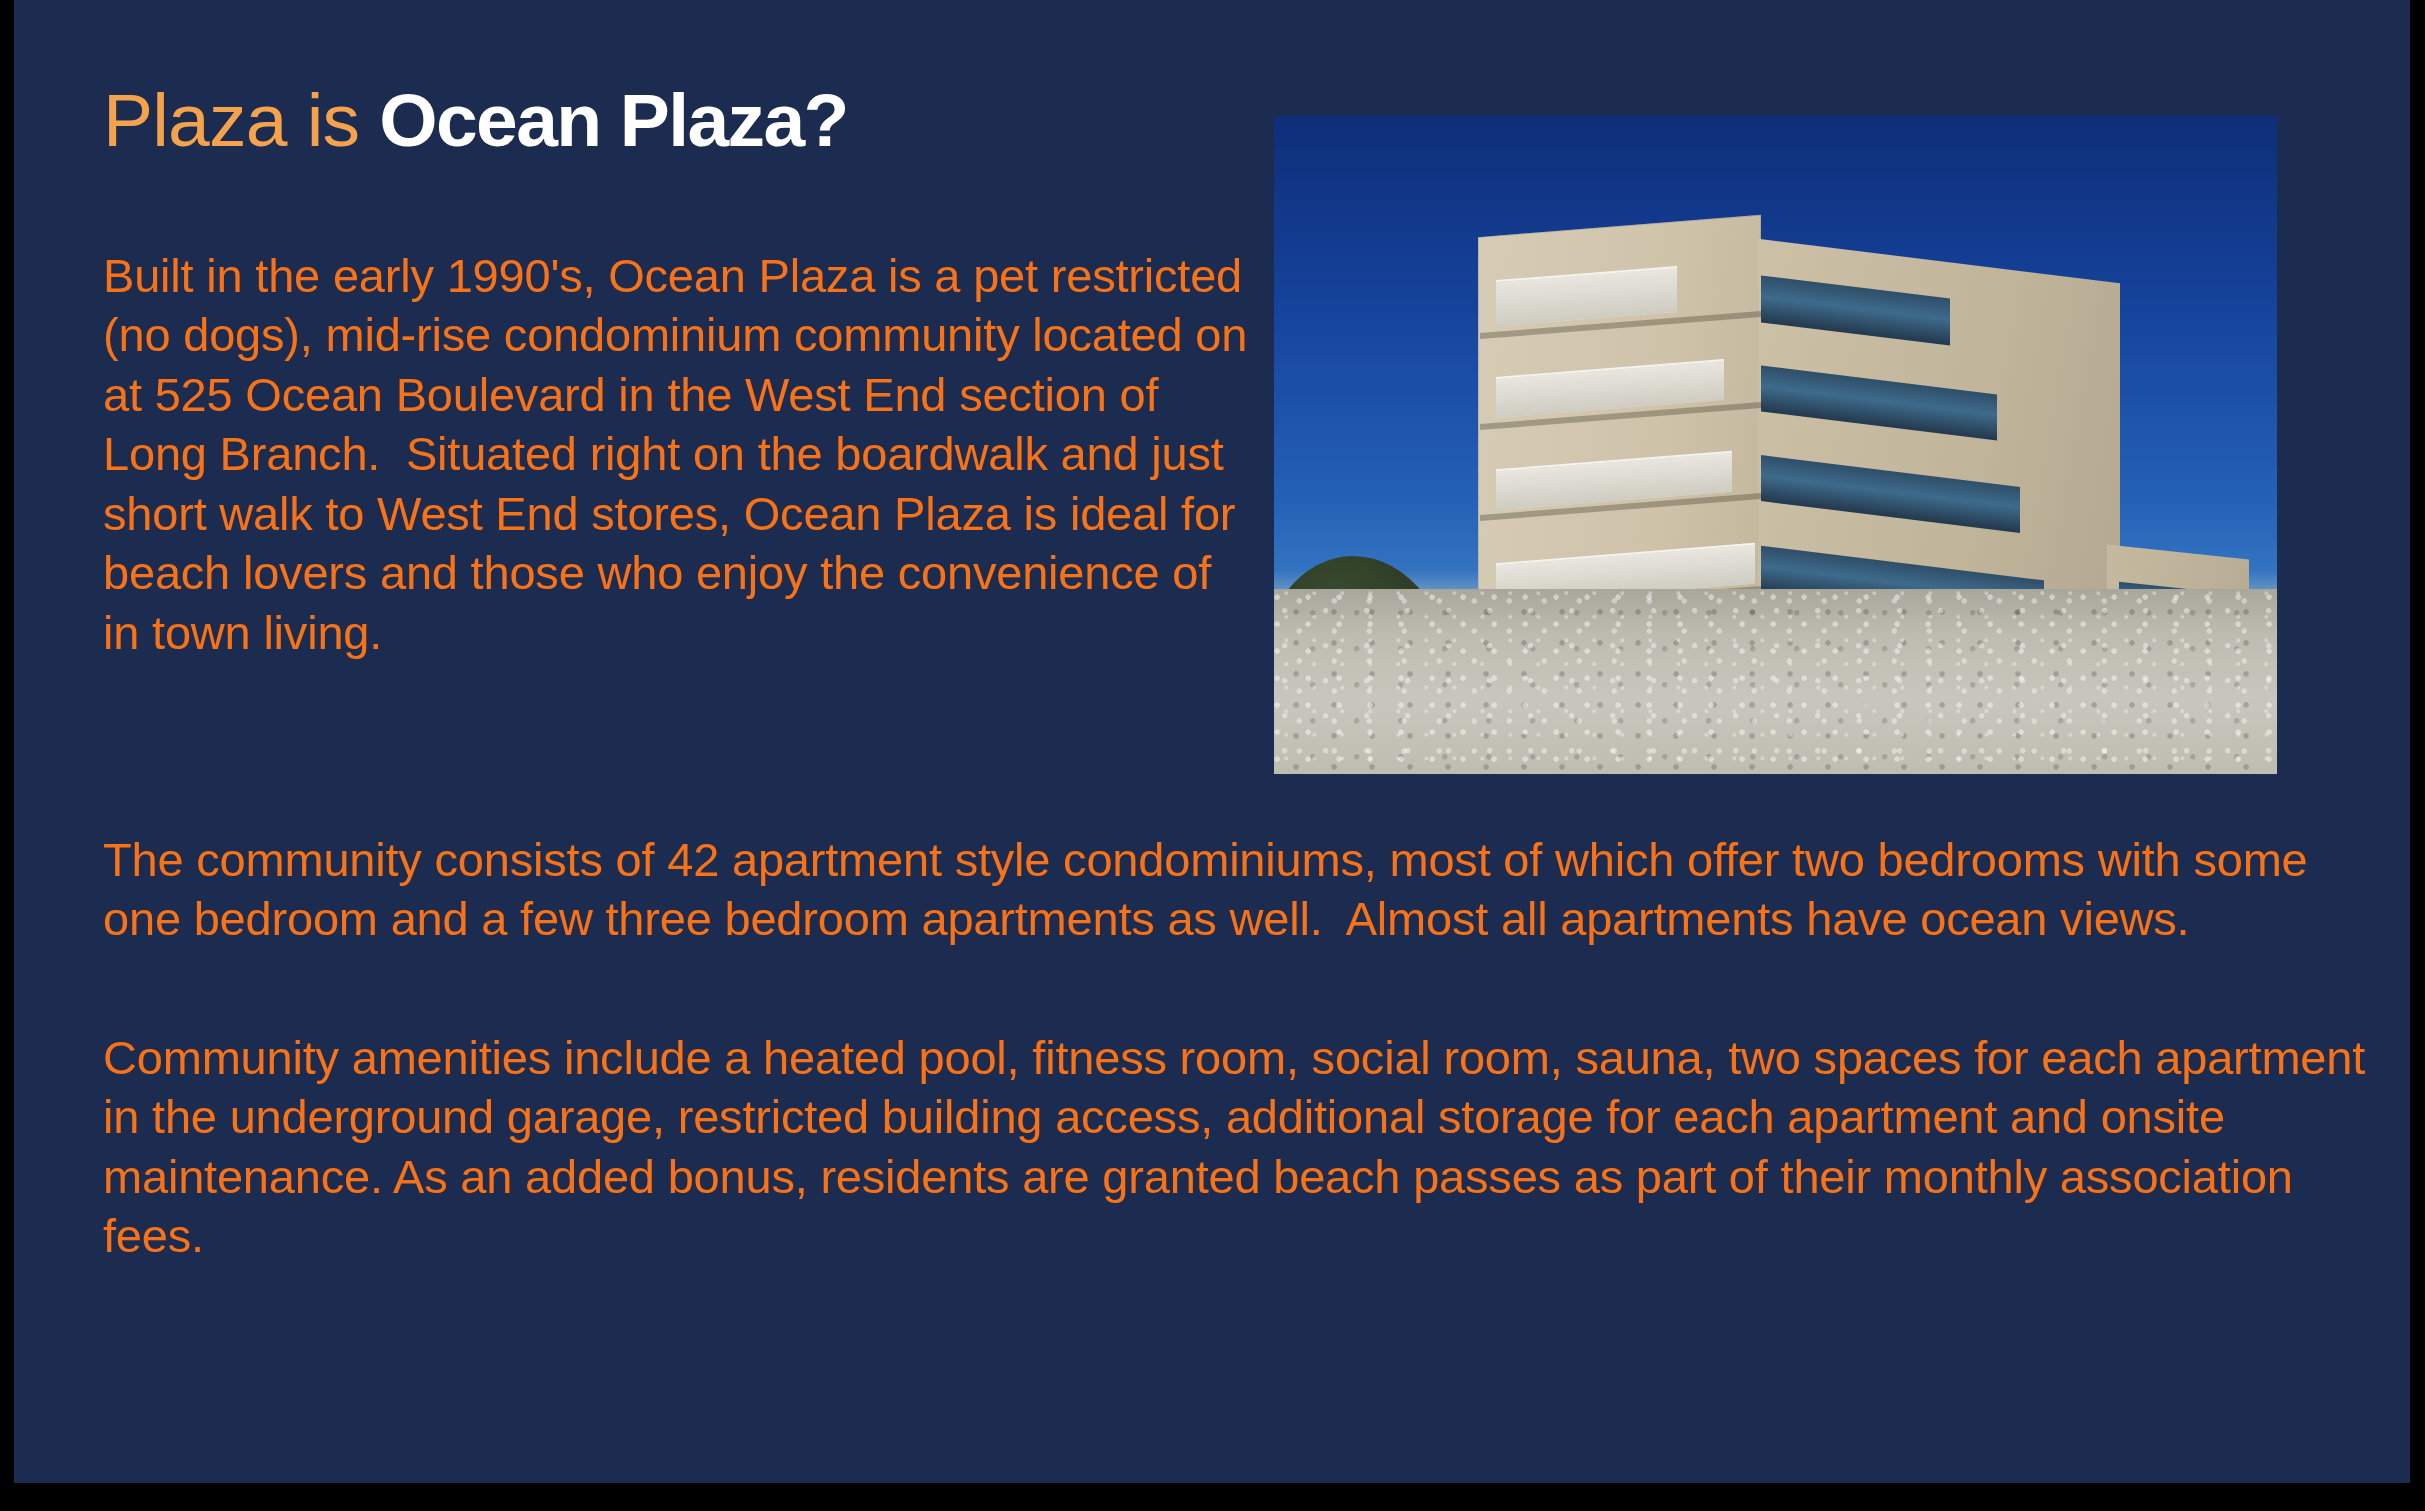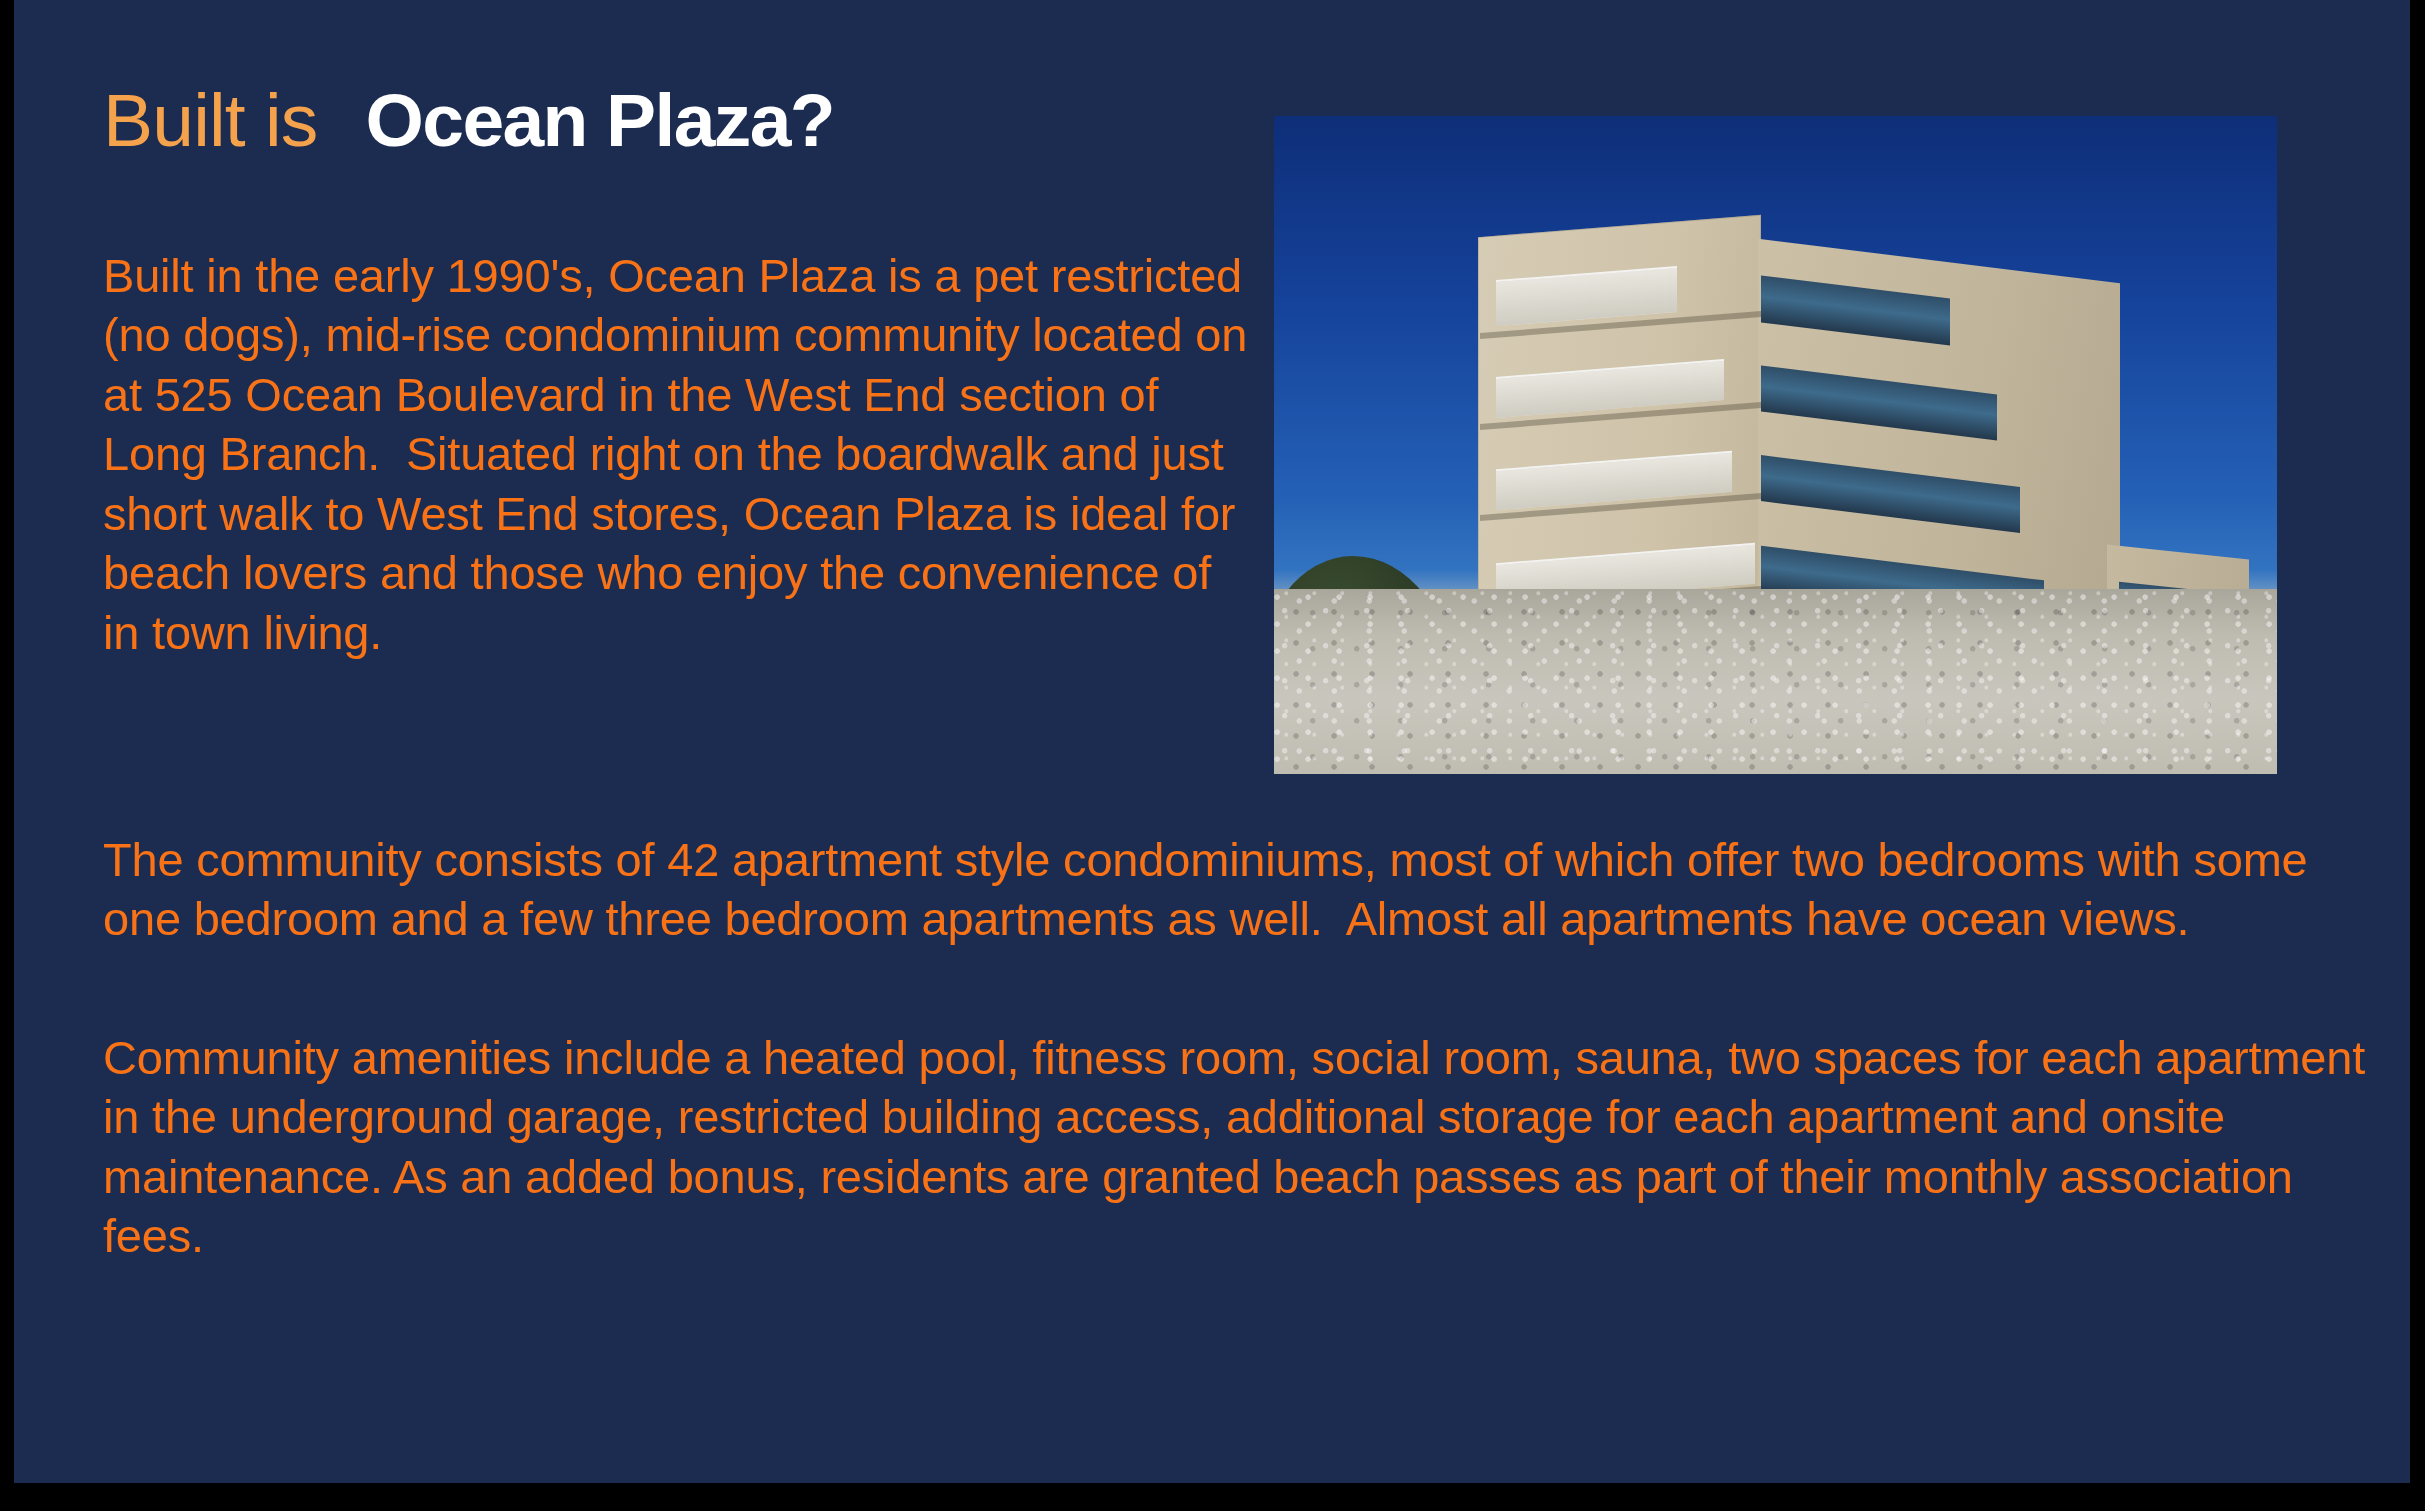--- a/index.html
+++ b/index.html
@@ -41,21 +41,20 @@
     white-space: nowrap;
   }
   .title-light {
     color: #F5A24C;
     font-weight: 400;
   }
   .title-bold {
     color: #FFFFFF;
     font-weight: 700;
     letter-spacing: -1.6px;
-    margin-left: 28px;
   }
 
   
   #building-photo {
     position: absolute;
     left: 1260px;
     top: 116px;
     width: 1003px;
     height: 658px;
     overflow: hidden;
@@ -209,21 +208,21 @@
     top: 1028px;
     width: 2264px;
   }
 </style>
 </head>
 <body>
 
 <div id="slide-root">
   <div id="slide-canvas">
 
-    <h1 id="slide-title"><span class="title-light">Built is </span><span class="title-bold">Ocean Plaza?</span></h1>
+    <h1 id="slide-title"><span class="title-light">Plaza is </span><span class="title-bold">Ocean Plaza?</span></h1>
 
     <div id="building-photo">
       <div class="photo-inner">
         <div class="horizon"></div>
 
         <div class="bldg-main"></div>
         <div class="bldg-right"></div>
         <div class="bldg-far"></div>
 
         <div class="band" style="left:206px; top:206px; width:281px; transform:skewY(-4.5deg);"></div>

